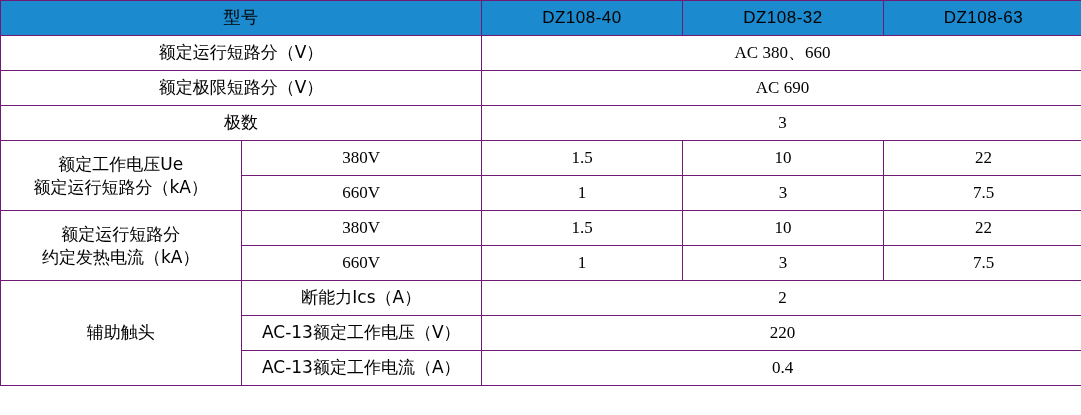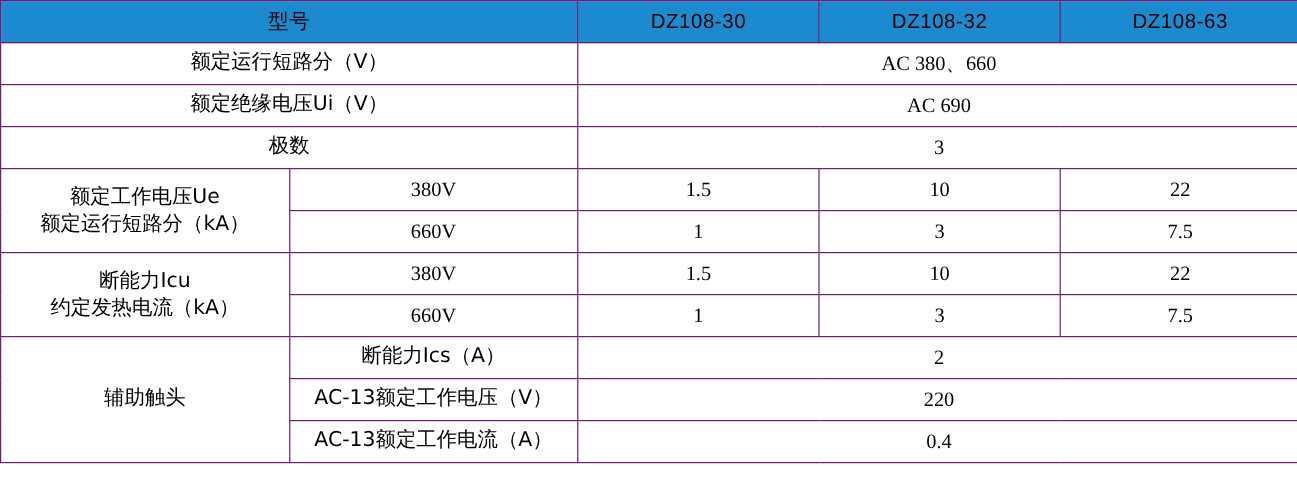--- a/index.html
+++ b/index.html
@@ -54,32 +54,32 @@
     font-family: "DejaVu Sans", "Liberation Sans", sans-serif;
   }
 </style>
 </head>
 <body>
 
 <table class="spec-table">
   <tbody>
     <tr>
       <td class="head-cell head-model" colspan="2" style="width:480px;">型号</td>
-      <td class="head-cell" style="width:200px;">DZ108-30</td>
+      <td class="head-cell" style="width:200px;">DZ108-40</td>
       <td class="head-cell" style="width:200px;">DZ108-32</td>
       <td class="head-cell" style="width:199px;">DZ108-63</td>
     </tr>
 
     <tr>
       <td class="cn" colspan="2">额定运行短路分（V）</td>
       <td class="mono-num" colspan="3">AC 380、660</td>
     </tr>
 
     <tr>
-      <td class="cn" colspan="2">额定绝缘电压Ui（V）</td>
+      <td class="cn" colspan="2">额定极限短路分（V）</td>
       <td class="mono-num" colspan="3">AC 690</td>
     </tr>
 
     <tr>
       <td class="cn" colspan="2">极数</td>
       <td class="mono-num" colspan="3">3</td>
     </tr>
 
     <tr>
       <td class="cn tall" rowspan="2" style="width:215px;">
@@ -93,21 +93,21 @@
     </tr>
     <tr>
       <td class="mono-num tall">660V</td>
       <td class="mono-num tall">1</td>
       <td class="mono-num tall">3</td>
       <td class="mono-num tall">7.5</td>
     </tr>
 
     <tr>
       <td class="cn tall" rowspan="2">
-        <div class="wrap-label">断能力Icu</div>
+        <div class="wrap-label">额定运行短路分</div>
         <div class="wrap-label">约定发热电流（kA）</div>
       </td>
       <td class="mono-num tall">380V</td>
       <td class="mono-num tall">1.5</td>
       <td class="mono-num tall">10</td>
       <td class="mono-num tall">22</td>
     </tr>
     <tr>
       <td class="mono-num tall">660V</td>
       <td class="mono-num tall">1</td>

